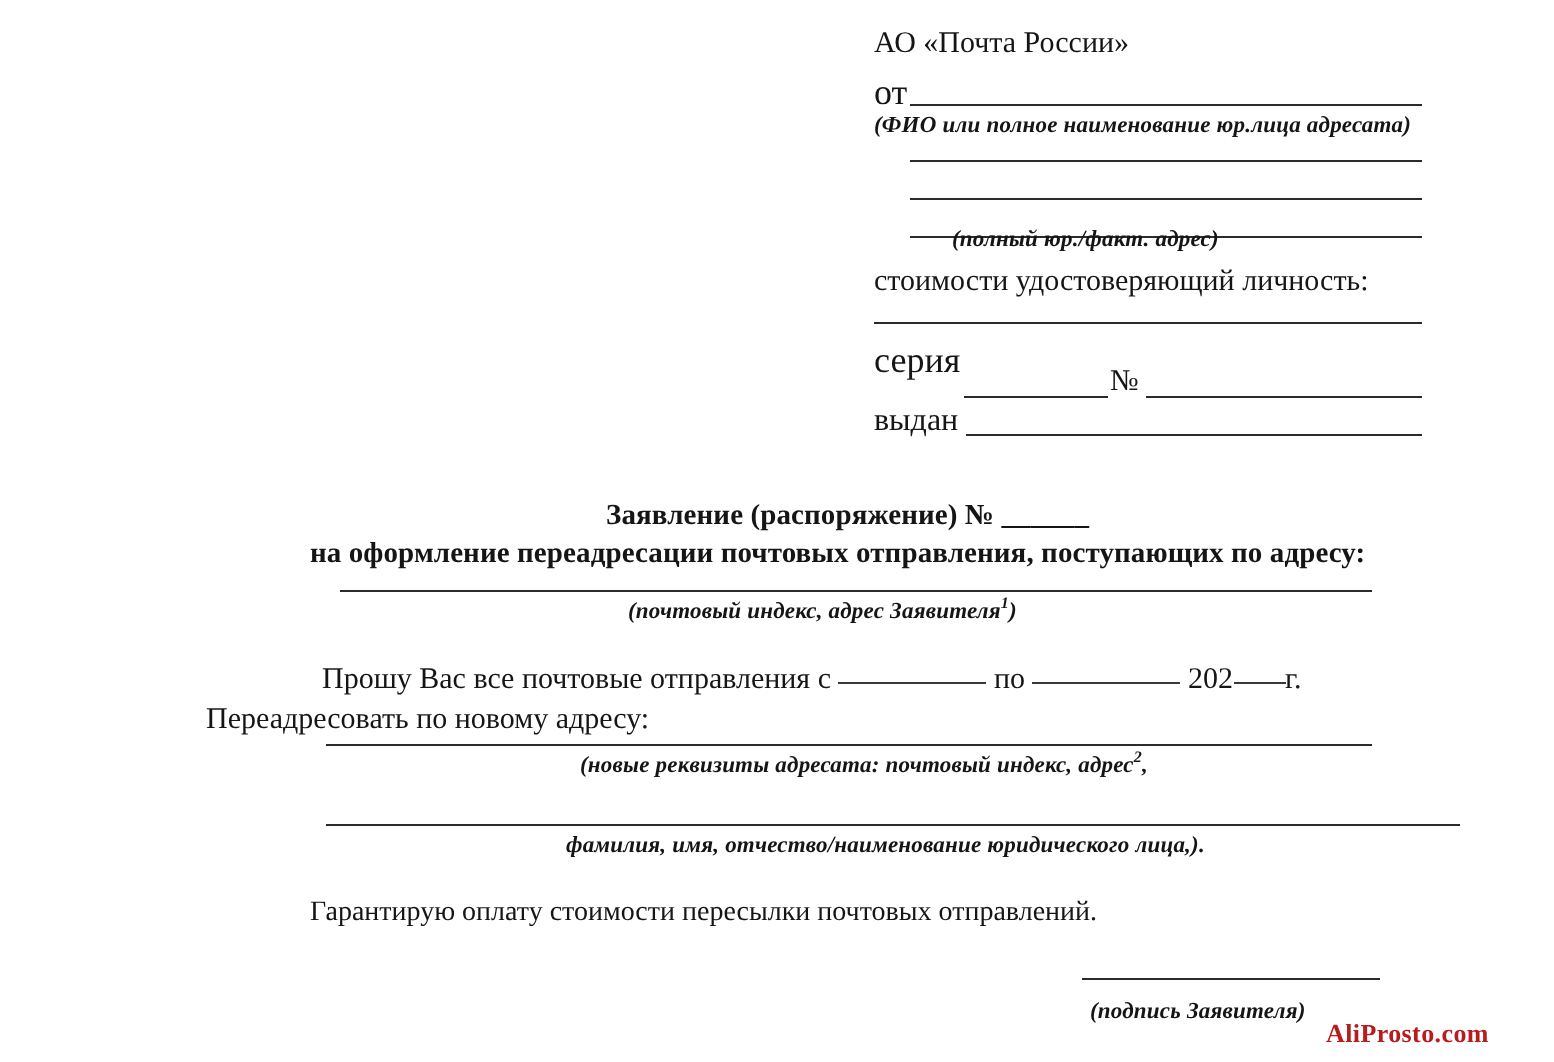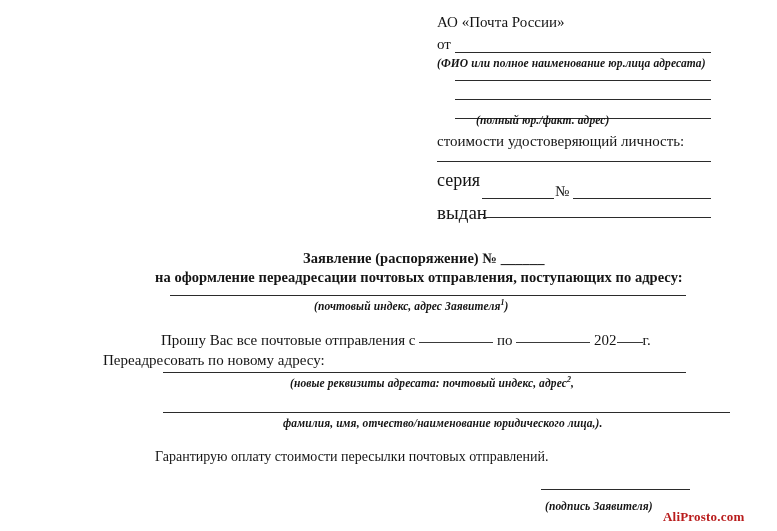--- a/index.html
+++ b/index.html
@@ -42,27 +42,27 @@
   }
 
   .ttl {
     font-weight: bold;
     font-size: 14.5px;
     letter-spacing: .05px;
   }
 
   
   #hdr-org      { left: 437px; top: 14px;  font-size: 15px; }
-  #hdr-ot       { left: 437px; top: 36px;  font-size: 15px; }
+  #hdr-ot       { left: 437px; top: 36px;  font-size: 18px; }
   #hdr-cap1     { left: 437px; top: 57px; }
   #hdr-cap2     { left: 476px; top: 114px; }
   #hdr-doc      { left: 437px; top: 133px; font-size: 15px; }
   #hdr-seria    { left: 437px; top: 170px; font-size: 18px; }
   #hdr-nomer    { left: 555px; top: 183px; font-size: 15px; }
-  #hdr-vydan    { left: 437px; top: 202px; font-size: 19px; }
+  #hdr-vydan    { left: 437px; top: 202px; font-size: 16px; }
 
   
   #ttl-1 { left: 303px; top: 250px; }
   #ttl-2 { left: 155px; top: 269px; }
   #cap-addr { left: 314px; top: 300px; }
 
   
   #para {
     position: absolute;
     left: 103px;

